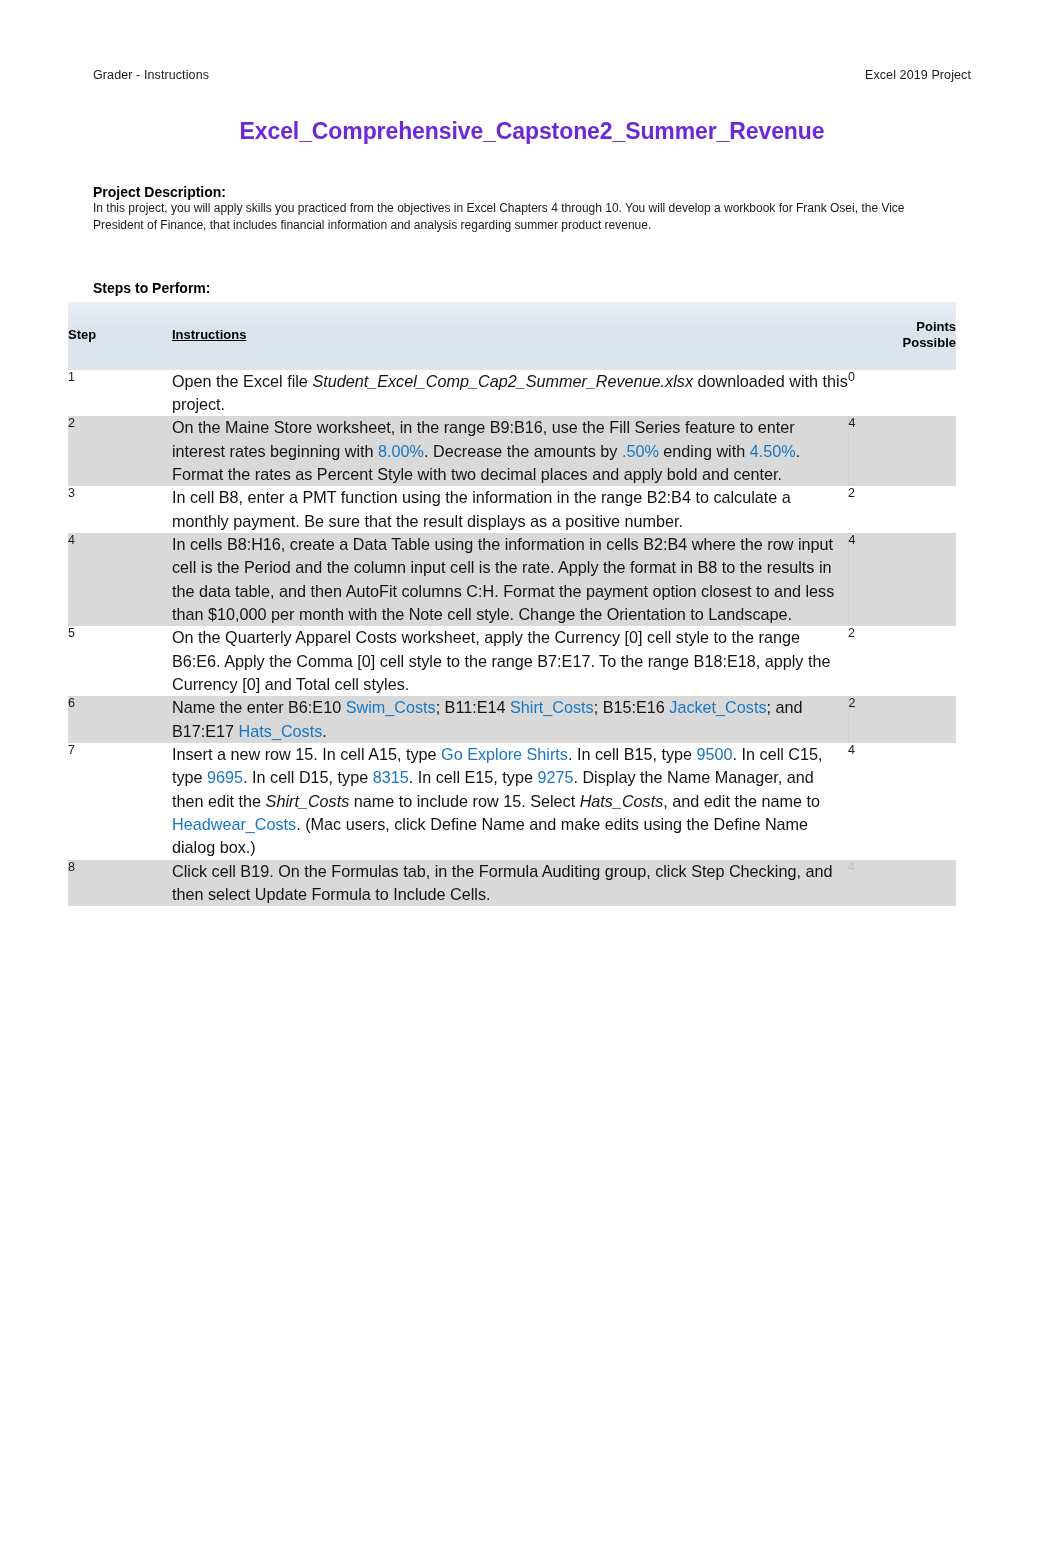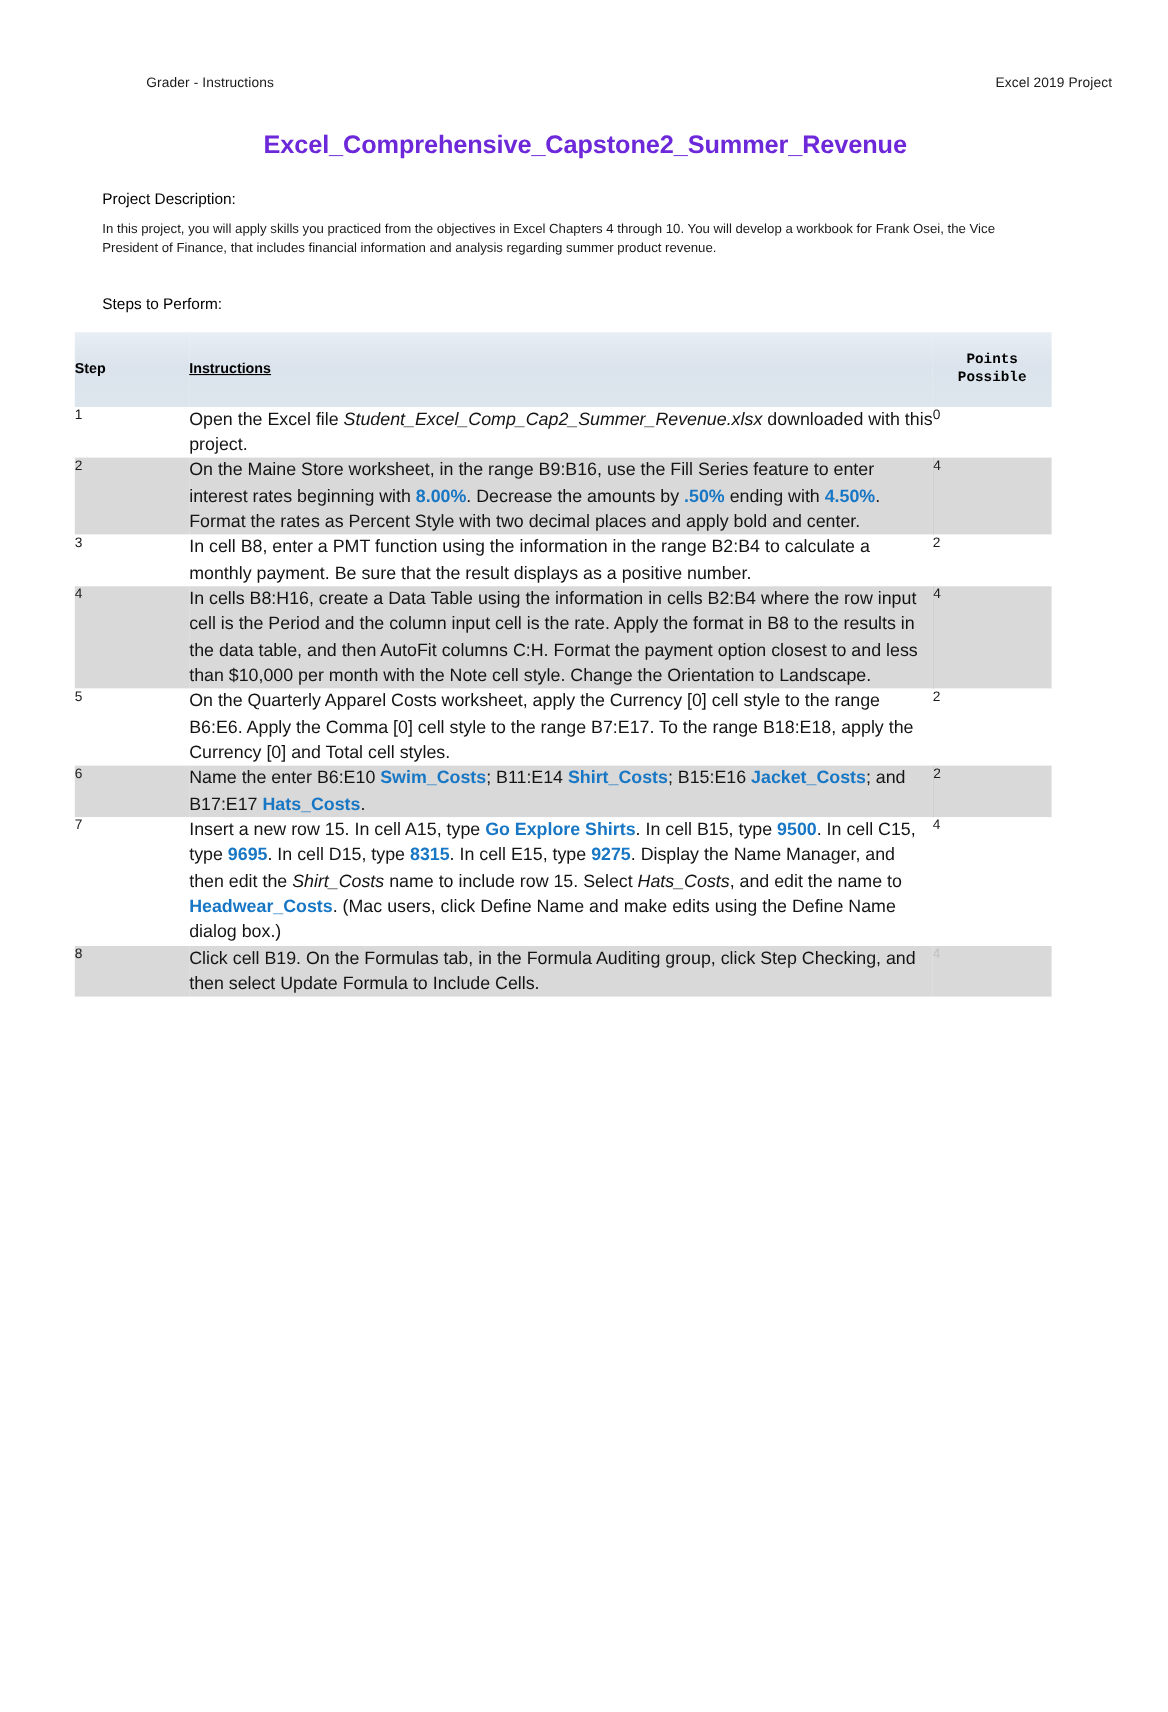--- a/index.html
+++ b/index.html
@@ -30,43 +30,43 @@
     position: absolute;
     left: 93px;
     top: 68px;
     width: 878px;
     display: flex;
     justify-content: space-between;
     align-items: baseline;
     font-size: 12.5px;
     color: #1a1a1a;
     letter-spacing: 0.1px;
-    margin-left: 40px;
   }
 
   
   .doc-title {
     position: absolute;
     left: 93px;
     top: 118px;
     width: 878px;
     text-align: center;
     font-size: 23px;
     font-weight: bold;
     color: #6d28d9;
     letter-spacing: -0.1px;
   }
 
   
   .section-label {
     position: absolute;
     left: 93px;
     font-size: 14px;
-    font-weight: normal;
+    font-weight: bold;
     color: #000;
+    margin-top: 12px;
   }
   #desc-label { top: 172px; }
   #steps-label { top: 268px; }
 
   .desc-body {
     position: absolute;
     left: 93px;
     top: 200px;
     width: 855px;
     font-size: 12px;
@@ -92,21 +92,21 @@
     background: linear-gradient(to bottom, #e8eef4 0%, #dbe3ec 45%, #dde5ed 100%);
     font-size: 13px;
     font-weight: bold;
     color: #000;
     padding: 17px 0 19px 0;
     vertical-align: middle;
     border: none;
   }
   th.h-step  { text-align: left;   padding-left: 12px; }
   th.h-instr { text-align: left; text-decoration: underline; }
-  th.h-pts   { text-align: center;   padding-left: 14px; line-height: 1.22; font-family: Liberation Mono, monospace; }
+  th.h-pts   { text-align: right;   padding-left: 14px; line-height: 1.22; }
 
   .steps-table tbody td {
     vertical-align: top;
     border: none;
     padding: 0;
   }
 
   tr.row-shaded > td { background: #d9d9d9; }
   tr.row-plain  > td { background: #ffffff; }
 
@@ -142,21 +142,21 @@
     top: 1238px;
     width: 1062px;
     height: 36px;
     background: linear-gradient(to bottom, rgba(255,255,255,0) 0%, rgba(255,255,255,0.92) 60%, #ffffff 100%);
     pointer-events: none;
   }
 
   
   .hl {
     color: #1877c4;
-    font-weight: bold;
+    font-weight: normal;
   }
   .it { font-style: italic; }
 
   
   .running-footer {
     position: absolute;
     left: 93px;
     top: 1292px;
     width: 878px;
     display: flex;

